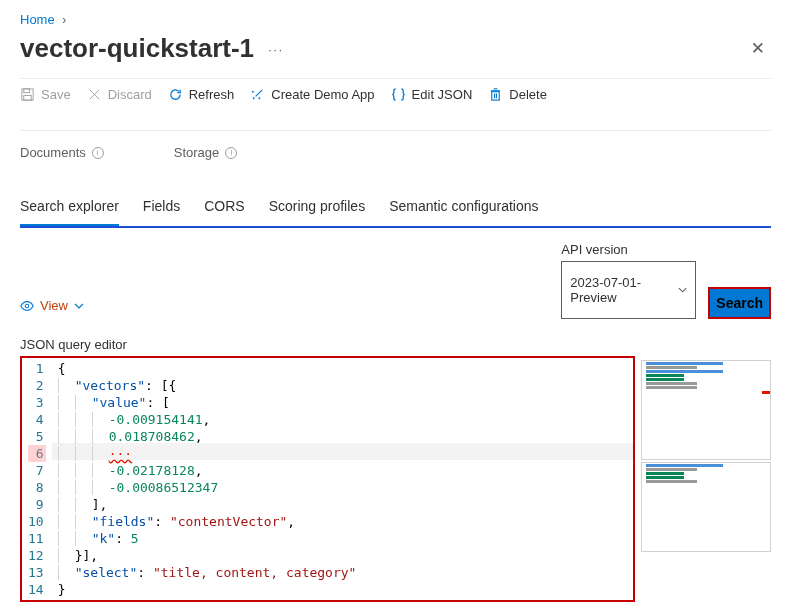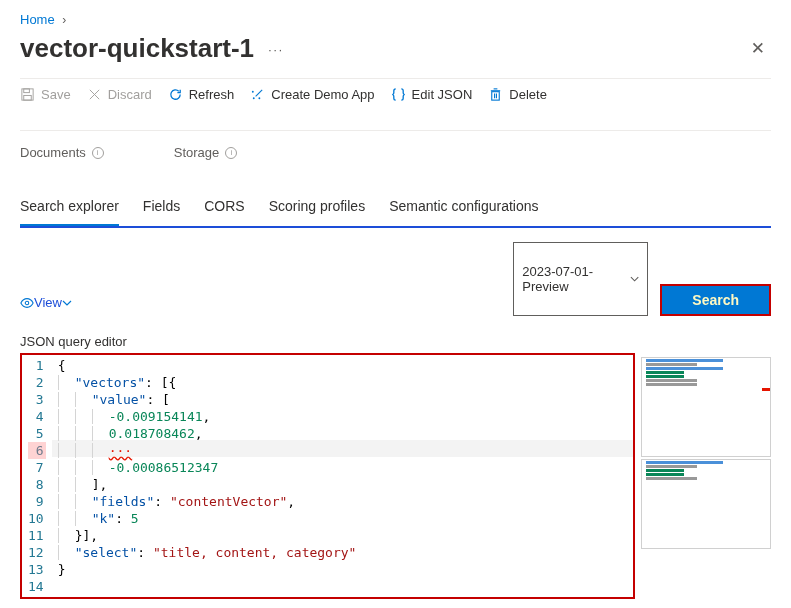--- a/index.html
+++ b/index.html
@@ -24,26 +24,26 @@
   .tbtn.disabled { color: #a19f9d; }
   .tbtn svg { width: 15px; height: 15px; }
   .stats-row { display:flex; gap: 70px; padding: 14px 0 10px 0; }
   .stat-label { font-size: 13px; color: #605e5c; display:flex; align-items:center; gap:6px;}
   .info-circle { width:12px; height:12px; border:1px solid #a19f9d; border-radius:50%; display:inline-flex; align-items:center; justify-content:center; font-size:8px; color:#a19f9d;}
   .stat-value { font-size: 24px; font-weight: 400; color:#323130; margin-top:2px;}
   .tabs { display:flex; gap: 24px; border-bottom: 2px solid #1d4ed8; margin-top: 20px;}
   .tab { padding: 8px 0 10px 0; font-size: 14px; color:#323130; cursor:pointer; border-bottom: 2px solid transparent; }
   .tab.active { border-bottom-color: #0078d4; font-weight:400; }
   .control-row { display:flex; justify-content:space-between; align-items:flex-end; padding: 14px 0 10px 0;}
-  .view-btn { display:flex; align-items:center; color:#1d4ed8; font-size:13px; cursor:pointer; padding:6px 0;}
+  .view-btn { display:flex; align-items:center; gap:6px; color:#c2410c; font-size:13px; cursor:pointer; padding:6px 0;}
   .right-controls { display:flex; align-items:flex-end; gap:12px;}
   .api-group { display:flex; flex-direction:column; gap:4px;}
   .api-label { font-size:13px; color:#323130;}
-  .select-box { border:1px solid #605e5c; padding:21px 8px; font-size:13px; width:135px; display:flex; align-items:center; background:#fff; cursor:pointer;}
-  .search-btn { background:#0078d4; color:#fef9c3; border:2px solid #c40000; padding:6px 30px; font-size:14px; font-weight:600; cursor:pointer;}
+  .select-box { border:1px solid #605e5c; padding:13px 8px; font-size:13px; width:135px; display:flex; align-items:center; background:#fff; cursor:pointer;}
+  .search-btn { background:#0078d4; color:#000000; border:2px solid #c40000; padding:6px 6px; font-size:14px; font-weight:600; cursor:pointer;}
   .section-label { font-size:13px; color:#323130; margin: 8px 0 4px 0;}
   .editor-wrap { display:flex; gap:6px; }
   .editor-box { border:2px solid #c40000; flex:1; display:flex; font-family: Consolas, Menlo, monospace; font-size:13px; line-height: 17px; position:relative; }
   .gutter { background:#fff; color:#237893; text-align:right; padding: 2px 8px 2px 6px; user-select:none; border-right: 0; }
   .gutter .ln { height:17px; }
   .code-lines { padding:2px 0 2px 0; flex:1; position:relative; }
   .code-line { height:17px; white-space:pre; padding-left:6px; position:relative;}
   .guide1 { border-left:1px solid #d4d4d4; padding-left:16px; }
   .guide2 { border-left:1px solid #d4d4d4; padding-left:16px; }
   .guide3 { border-left:1px solid #d4d4d4; padding-left:16px; }
@@ -161,20 +161,21 @@
           <path d="M1 8s2.5-5 7-5 7 5 7 5-2.5 5-7 5-7-5-7-5z"></path>
           <circle cx="8" cy="8" r="2"></circle>
         </svg>
       <span>View</span>
       <svg width="10" height="10" viewBox="0 0 10 10" fill="none" stroke="#0078d4" stroke-width="1.2">
           <path d="M1 3l4 4 4-4"></path>
         </svg>
     </div>
     <div class="right-controls">
       <div class="api-group">
+        <div class="api-label">API version</div>
         <div class="select-box">
           <span>2023-07-01-Preview</span>
           <svg width="10" height="10" viewBox="0 0 10 10" fill="none" stroke="#605e5c" stroke-width="1.2">
               <path d="M1 3l4 4 4-4"></path>
             </svg>
         </div>
       </div>
       <button class="search-btn">Search</button>
     </div>
   </div>
@@ -200,20 +201,21 @@
           <div class="ln">14</div>
       </div>
       <div class="code-lines">
         <div class="hl-current" style="top:85px;"></div>
         <div class="code-line"><span class="k-punc">{</span></div>
         <div class="code-line"><span class="guide1"></span><span class="k-key">"vectors"</span><span class="k-punc">: [{</span></div>
         <div class="code-line"><span class="guide1"></span><span class="guide2"></span><span class="k-key">"value"</span><span class="k-punc">: [</span></div>
         <div class="code-line"><span class="guide1"></span><span class="guide2"></span><span class="guide3"></span><span class="k-num">-0.009154141</span><span class="k-punc">,</span></div>
         <div class="code-line"><span class="guide1"></span><span class="guide2"></span><span class="guide3"></span><span class="k-num">0.018708462</span><span class="k-punc">,</span></div>
         <div class="code-line"><span class="fold-box"></span><span class="guide1"></span><span class="guide2"></span><span class="guide3"></span><span class="err-sq">···</span></div>
+        <div class="code-line"><span class="guide1"></span><span class="guide2"></span><span class="guide3"></span><span class="k-num">-0.02178128</span><span class="k-punc">,</span></div>
         <div class="code-line"><span class="guide1"></span><span class="guide2"></span><span class="guide3"></span><span class="k-num">-0.00086512347</span></div>
         <div class="code-line"><span class="guide1"></span><span class="guide2"></span><span class="k-punc">],</span></div>
         <div class="code-line"><span class="guide1"></span><span class="guide2"></span><span class="k-key">"fields"</span><span class="k-punc">: </span><span class="k-str">"contentVector"</span><span class="k-punc">,</span></div>
         <div class="code-line"><span class="guide1"></span><span class="guide2"></span><span class="k-key">"k"</span><span class="k-punc">: </span><span class="k-num">5</span></div>
         <div class="code-line"><span class="guide1"></span><span class="k-punc">}],</span></div>
         <div class="code-line"><span class="guide1"></span><span class="k-key">"select"</span><span class="k-punc">: </span><span class="k-str">"title, content, category"</span></div>
         <div class="code-line"><span class="k-punc">}</span></div>
       </div>
     </div>
     <div class="minimap">

